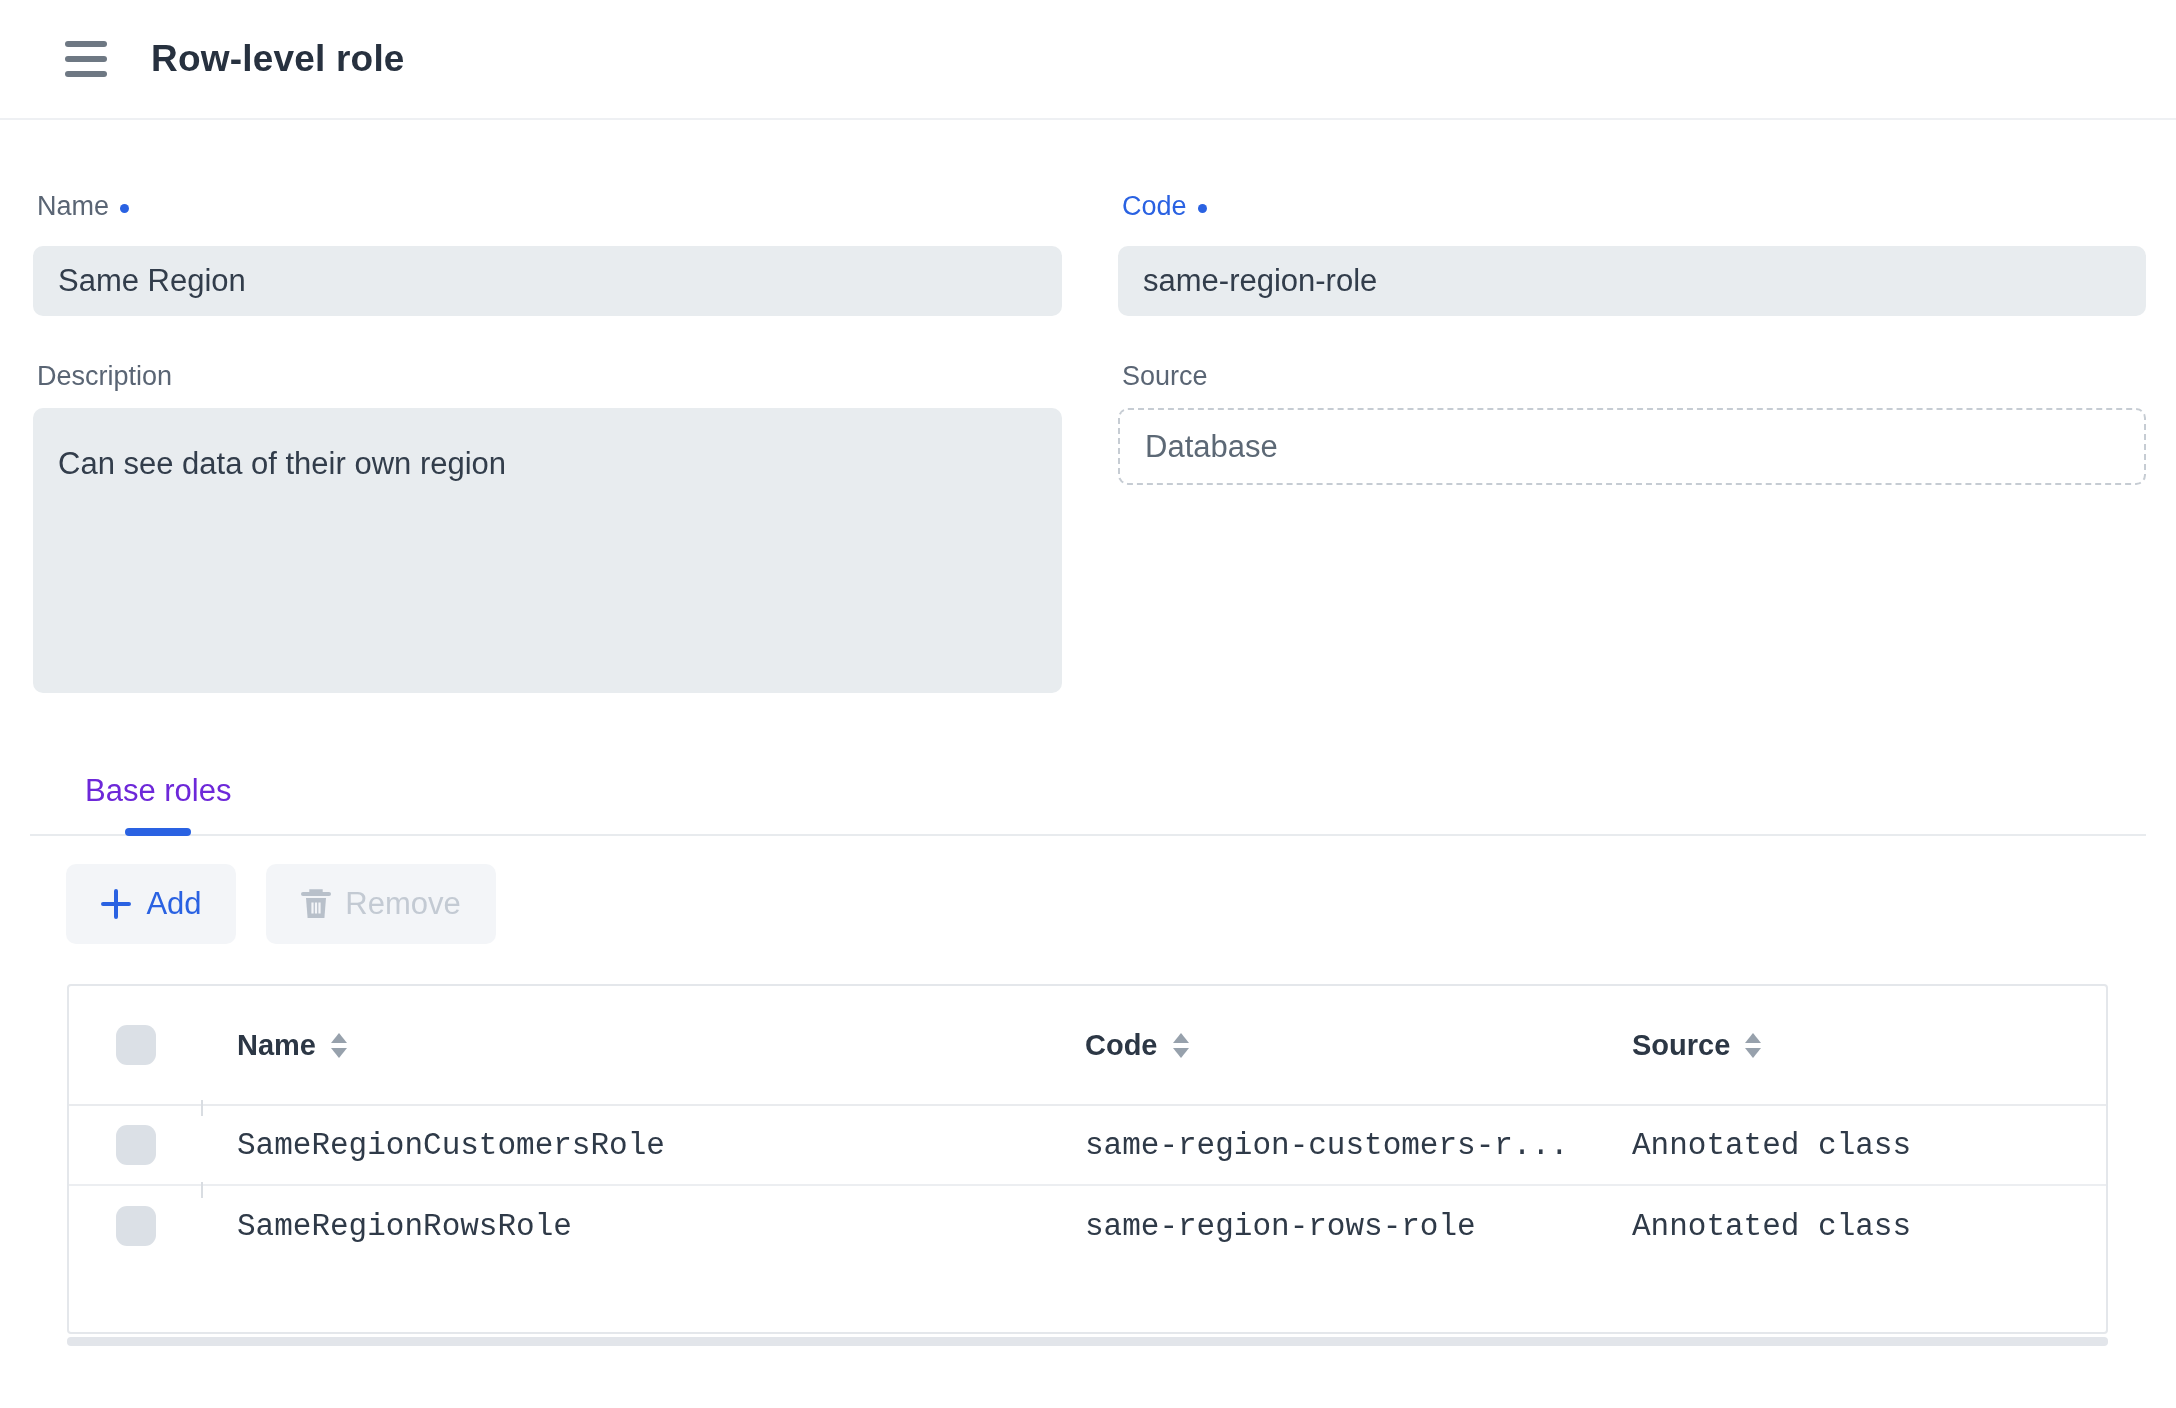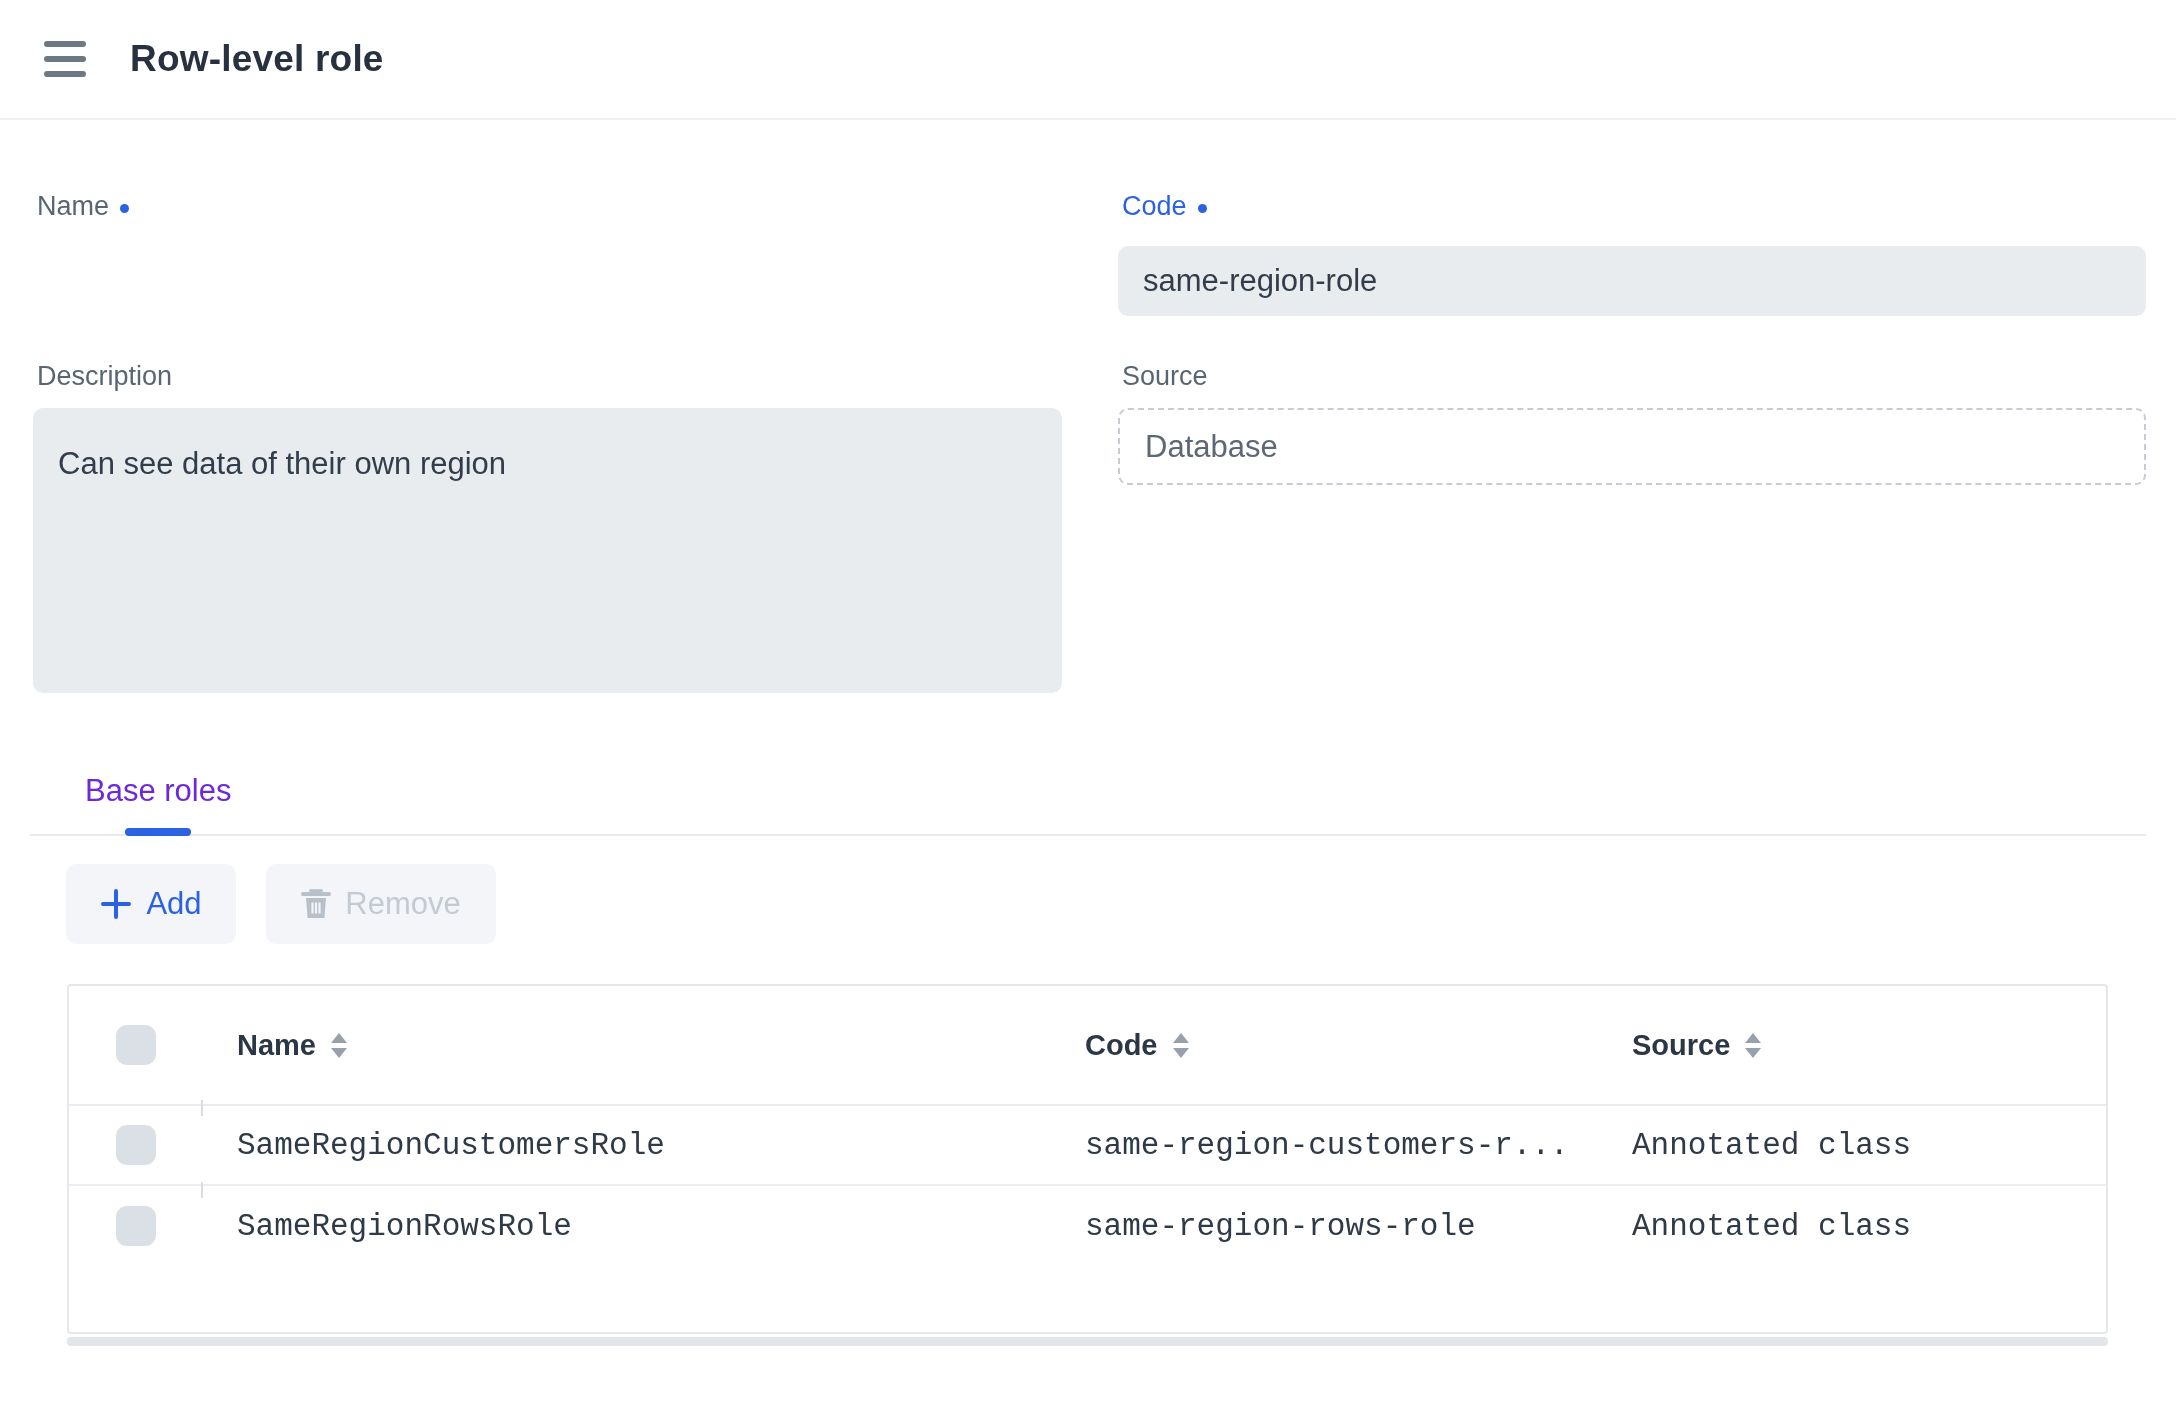--- a/index.html
+++ b/index.html
@@ -1,21 +1,21 @@
 <!DOCTYPE html>
 <html><head>
 <meta charset="utf-8">
 <style>
   * { box-sizing: border-box; margin: 0; padding: 0; }
   html, body { width: 2176px; height: 1408px; background: #ffffff;
     font-family: "Liberation Sans", "DejaVu Sans", sans-serif; color: #2e3947; }
 
   
   .app-header { height: 120px; border-bottom: 2px solid #eef0f3;
-    display: flex; align-items: center; padding-left: 44px; }
+    display: flex; align-items: center; padding-left: 65px; }
   .menu-icon { width: 42px; display: flex; flex-direction: column; gap: 9px;
     margin-right: 44px; cursor: pointer; }
   .menu-icon span { display: block; height: 6px; border-radius: 3px; background: #6e7883; }
   .page-title { font-size: 37px; font-weight: 700; color: #27313f; letter-spacing: .2px; }
 
   
   .content { padding-left: 33px; padding-right: 30px; }
   .form-grid { display: grid; grid-template-columns: 1029px 1028px; column-gap: 56px; }
   .row1 { margin-top: 70px; }
   .row2 { margin-top: 44px; }
@@ -90,20 +90,21 @@
 </header>
 
 <div class="content">
 
   <div class="form-grid row1">
     <div class="field">
       <div class="field-label">
         <span>Name</span>
         <span class="req-dot"></span>
       </div>
+      <div class="input">Same Region</div>
     </div>
     <div class="field">
       <div class="field-label blue">
         <span>Code</span>
         <span class="req-dot"></span>
       </div>
       <div class="input">same-region-role</div>
     </div>
   </div>
 

